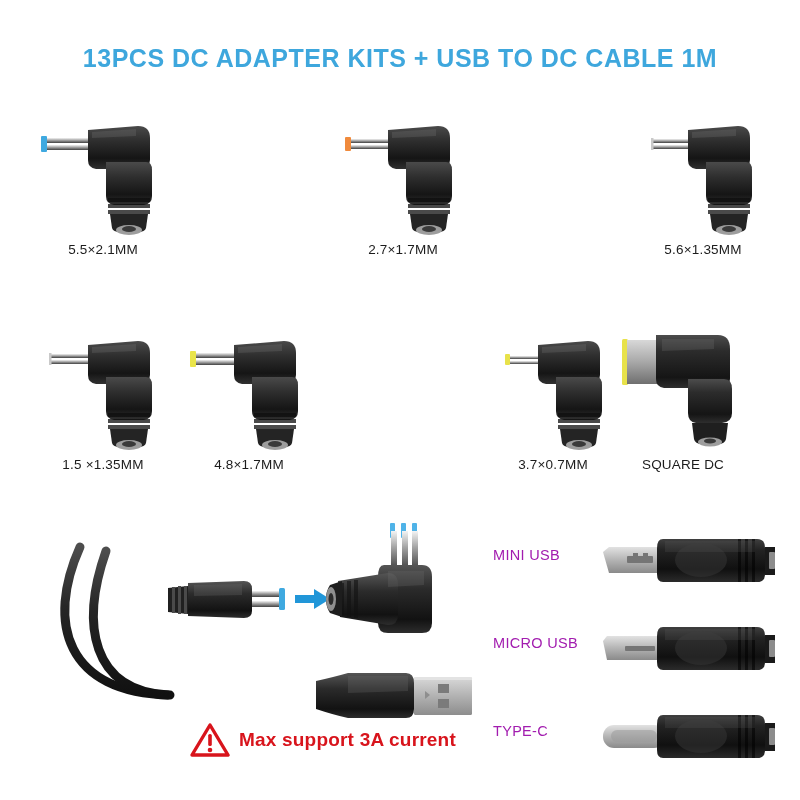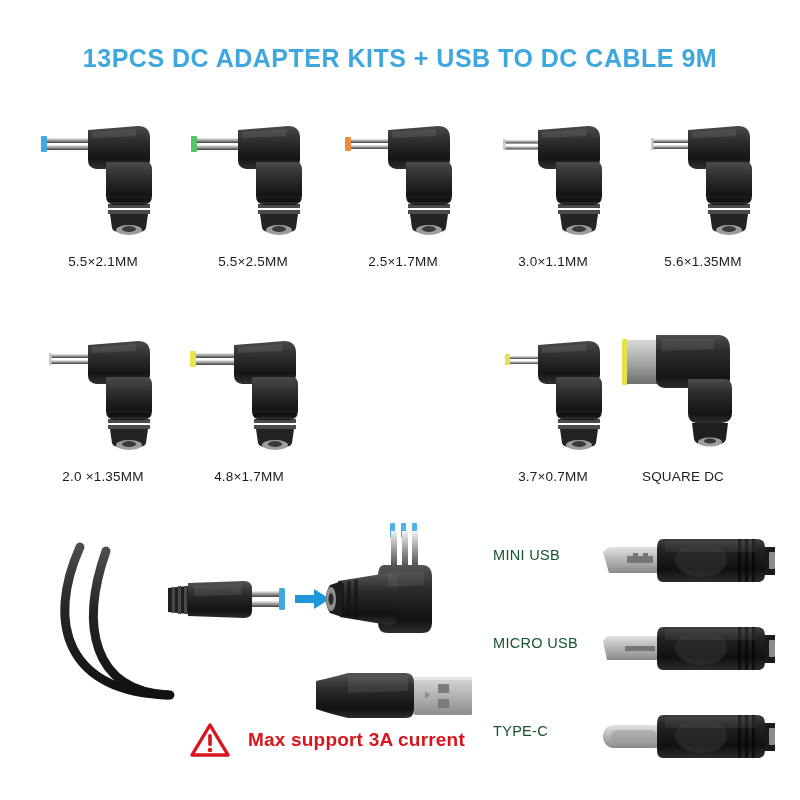--- a/index.html
+++ b/index.html
@@ -61,40 +61,39 @@
     position: absolute;
     left: 0;
     top: 130px;
     width: 150px;
     text-align: center;
     font-size: 13.5px;
     color: #1c1c1c;
     letter-spacing: 0.2px;
     white-space: nowrap;
     font-family: "Liberation Sans", sans-serif;
-    margin-top: 12px;
   }
 
   
   .cable-area {
     position: absolute;
     left: 18px;
     top: 505px;
     width: 480px;
     height: 230px;
   }
 
   
   .warning {
     position: absolute;
     left: 190px;
     top: 722px;
     display: flex;
     align-items: center;
-    gap: 18px;
+    gap: 9px;
   }
   .warn-text {
     font-size: 19px;
     font-weight: bold;
     color: #d8141c;
     letter-spacing: 0.2px;
     white-space: nowrap;
     font-family: "Liberation Sans", sans-serif;
   }
 
@@ -110,39 +109,39 @@
     position: absolute;
     left: 0;
     width: 300px;
     height: 70px;
   }
   .usb-label {
     position: absolute;
     left: 0;
     top: 22px;
     font-size: 14.5px;
-    color: #14532d;
+    color: #a21caf;
     letter-spacing: 0.3px;
     white-space: nowrap;
     font-family: "Liberation Sans", sans-serif;
   }
   .usb-art {
     position: absolute;
     left: 108px;
     top: 5px;
     width: 190px;
     height: 60px;
   }
 </style>
 </head>
 <body>
 
 <div id="page">
 
-  <div class="title">13PCS DC ADAPTER KITS + USB TO DC CABLE 9M</div>
+  <div class="title">13PCS DC ADAPTER KITS + USB TO DC CABLE 1M</div>
 
   <div class="adapter-grid">
 
     <div class="adapter-row">
 
       <div class="adapter-cell" style="left:0px;">
         <svg class="adapter-art" viewBox="0 0 150 125">
           <defs>
             <linearGradient id="bodyA1" x1="0" y1="0" x2="0" y2="1">
               <stop offset="0" stop-color="#4a4a4a"></stop>
@@ -165,73 +164,39 @@
           <rect x="80" y="92" width="42" height="4" fill="#0e0e0e" opacity="0.75"></rect>
           <rect x="80" y="98" width="42" height="4" fill="#0e0e0e" opacity="0.75"></rect>
           <path d="M82 102 L120 102 L118 116 Q117 120 110 120 L92 120 Q85 120 84 116 Z" fill="#242424"></path>
           <ellipse cx="101" cy="118" rx="13" ry="5" fill="#9d9d9d"></ellipse>
           <ellipse cx="101" cy="117" rx="7" ry="3" fill="#3a3a3a"></ellipse>
           <path d="M64 20 L108 17 L108 24 L64 26 Z" fill="#6a6a6a" opacity="0.35"></path>
         </svg>
         <div class="adapter-label">5.5×2.1MM</div>
       </div>
 
-      <div class="adapter-cell" style="left:150px;">
-        <svg class="adapter-art" viewBox="0 0 150 125">
-          <rect x="16" y="26" width="62" height="5" fill="url(#pinA1)"></rect>
-          <rect x="16" y="33" width="62" height="5" fill="url(#pinA1)"></rect>
-          <rect x="13" y="24" width="6" height="16" rx="1" fill="#55c46b"></rect>
-          <path d="M60 18 L110 14 Q122 14 122 26 L122 48 Q122 56 112 57 L68 57 Q60 56 60 48 Z" fill="url(#bodyA1)"></path>
-          <path d="M78 50 L118 50 Q124 50 124 58 L124 84 Q124 92 116 93 L86 93 Q78 92 78 84 Z" fill="url(#bodyA1)"></path>
-          <rect x="80" y="86" width="42" height="4" fill="#0e0e0e" opacity="0.75"></rect>
-          <rect x="80" y="92" width="42" height="4" fill="#0e0e0e" opacity="0.75"></rect>
-          <rect x="80" y="98" width="42" height="4" fill="#0e0e0e" opacity="0.75"></rect>
-          <path d="M82 102 L120 102 L118 116 Q117 120 110 120 L92 120 Q85 120 84 116 Z" fill="#242424"></path>
-          <ellipse cx="101" cy="118" rx="13" ry="5" fill="#9d9d9d"></ellipse>
-          <ellipse cx="101" cy="117" rx="7" ry="3" fill="#3a3a3a"></ellipse>
-          <path d="M64 20 L108 17 L108 24 L64 26 Z" fill="#6a6a6a" opacity="0.35"></path>
-        </svg>
-        <div class="adapter-label">5.5×2.5MM</div>
-      </div>
 
       <div class="adapter-cell" style="left:300px;">
         <svg class="adapter-art" viewBox="0 0 150 125">
           <rect x="20" y="27" width="58" height="4" fill="url(#pinA1)"></rect>
           <rect x="20" y="33" width="58" height="4" fill="url(#pinA1)"></rect>
           <rect x="17" y="25" width="6" height="14" rx="1" fill="#f08a3c"></rect>
           <path d="M60 18 L110 14 Q122 14 122 26 L122 48 Q122 56 112 57 L68 57 Q60 56 60 48 Z" fill="url(#bodyA1)"></path>
           <path d="M78 50 L118 50 Q124 50 124 58 L124 84 Q124 92 116 93 L86 93 Q78 92 78 84 Z" fill="url(#bodyA1)"></path>
           <rect x="80" y="86" width="42" height="4" fill="#0e0e0e" opacity="0.75"></rect>
           <rect x="80" y="92" width="42" height="4" fill="#0e0e0e" opacity="0.75"></rect>
           <rect x="80" y="98" width="42" height="4" fill="#0e0e0e" opacity="0.75"></rect>
           <path d="M82 102 L120 102 L118 116 Q117 120 110 120 L92 120 Q85 120 84 116 Z" fill="#242424"></path>
           <ellipse cx="101" cy="118" rx="13" ry="5" fill="#9d9d9d"></ellipse>
           <ellipse cx="101" cy="117" rx="7" ry="3" fill="#3a3a3a"></ellipse>
           <path d="M64 20 L108 17 L108 24 L64 26 Z" fill="#6a6a6a" opacity="0.35"></path>
         </svg>
-        <div class="adapter-label">2.5×1.7MM</div>
-      </div>
-
-      <div class="adapter-cell" style="left:450px;">
-        <svg class="adapter-art" viewBox="0 0 150 125">
-          <rect x="26" y="28" width="52" height="3.5" fill="url(#pinA1)"></rect>
-          <rect x="26" y="34" width="52" height="3.5" fill="url(#pinA1)"></rect>
-          <rect x="25" y="27" width="2.5" height="11" fill="#c9c9c9"></rect>
-          <path d="M60 18 L110 14 Q122 14 122 26 L122 48 Q122 56 112 57 L68 57 Q60 56 60 48 Z" fill="url(#bodyA1)"></path>
-          <path d="M78 50 L118 50 Q124 50 124 58 L124 84 Q124 92 116 93 L86 93 Q78 92 78 84 Z" fill="url(#bodyA1)"></path>
-          <rect x="80" y="86" width="42" height="4" fill="#0e0e0e" opacity="0.75"></rect>
-          <rect x="80" y="92" width="42" height="4" fill="#0e0e0e" opacity="0.75"></rect>
-          <rect x="80" y="98" width="42" height="4" fill="#0e0e0e" opacity="0.75"></rect>
-          <path d="M82 102 L120 102 L118 116 Q117 120 110 120 L92 120 Q85 120 84 116 Z" fill="#242424"></path>
-          <ellipse cx="101" cy="118" rx="13" ry="5" fill="#9d9d9d"></ellipse>
-          <ellipse cx="101" cy="117" rx="7" ry="3" fill="#3a3a3a"></ellipse>
-          <path d="M64 20 L108 17 L108 24 L64 26 Z" fill="#6a6a6a" opacity="0.35"></path>
-        </svg>
-        <div class="adapter-label">3.0×1.1MM</div>
-      </div>
+        <div class="adapter-label">2.7×1.7MM</div>
+      </div>
+
 
       <div class="adapter-cell" style="left:600px;">
         <svg class="adapter-art" viewBox="0 0 150 125">
           <rect x="24" y="27" width="54" height="4" fill="url(#pinA1)"></rect>
           <rect x="24" y="33" width="54" height="4" fill="url(#pinA1)"></rect>
           <rect x="23" y="26" width="2.5" height="12" fill="#c9c9c9"></rect>
           <path d="M60 18 L110 14 Q122 14 122 26 L122 48 Q122 56 112 57 L68 57 Q60 56 60 48 Z" fill="url(#bodyA1)"></path>
           <path d="M78 50 L118 50 Q124 50 124 58 L124 84 Q124 92 116 93 L86 93 Q78 92 78 84 Z" fill="url(#bodyA1)"></path>
           <rect x="80" y="86" width="42" height="4" fill="#0e0e0e" opacity="0.75"></rect>
           <rect x="80" y="92" width="42" height="4" fill="#0e0e0e" opacity="0.75"></rect>
@@ -255,21 +220,21 @@
           <path d="M60 18 L110 14 Q122 14 122 26 L122 48 Q122 56 112 57 L68 57 Q60 56 60 48 Z" fill="url(#bodyA1)"></path>
           <path d="M78 50 L118 50 Q124 50 124 58 L124 84 Q124 92 116 93 L86 93 Q78 92 78 84 Z" fill="url(#bodyA1)"></path>
           <rect x="80" y="86" width="42" height="4" fill="#0e0e0e" opacity="0.75"></rect>
           <rect x="80" y="92" width="42" height="4" fill="#0e0e0e" opacity="0.75"></rect>
           <rect x="80" y="98" width="42" height="4" fill="#0e0e0e" opacity="0.75"></rect>
           <path d="M82 102 L120 102 L118 116 Q117 120 110 120 L92 120 Q85 120 84 116 Z" fill="#242424"></path>
           <ellipse cx="101" cy="118" rx="13" ry="5" fill="#9d9d9d"></ellipse>
           <ellipse cx="101" cy="117" rx="7" ry="3" fill="#3a3a3a"></ellipse>
           <path d="M64 20 L108 17 L108 24 L64 26 Z" fill="#6a6a6a" opacity="0.35"></path>
         </svg>
-        <div class="adapter-label">2.0 ×1.35MM</div>
+        <div class="adapter-label">1.5 ×1.35MM</div>
       </div>
 
       <div class="adapter-cell" style="left:146px;">
         <svg class="adapter-art" viewBox="0 0 150 125">
           <rect x="19" y="26" width="59" height="5" fill="url(#pinA1)"></rect>
           <rect x="19" y="33" width="59" height="5" fill="url(#pinA1)"></rect>
           <rect x="16" y="24" width="6" height="16" rx="1" fill="#eae54a"></rect>
           <path d="M60 18 L110 14 Q122 14 122 26 L122 48 Q122 56 112 57 L68 57 Q60 56 60 48 Z" fill="url(#bodyA1)"></path>
           <path d="M78 50 L118 50 Q124 50 124 58 L124 84 Q124 92 116 93 L86 93 Q78 92 78 84 Z" fill="url(#bodyA1)"></path>
           <rect x="80" y="86" width="42" height="4" fill="#0e0e0e" opacity="0.75"></rect>

